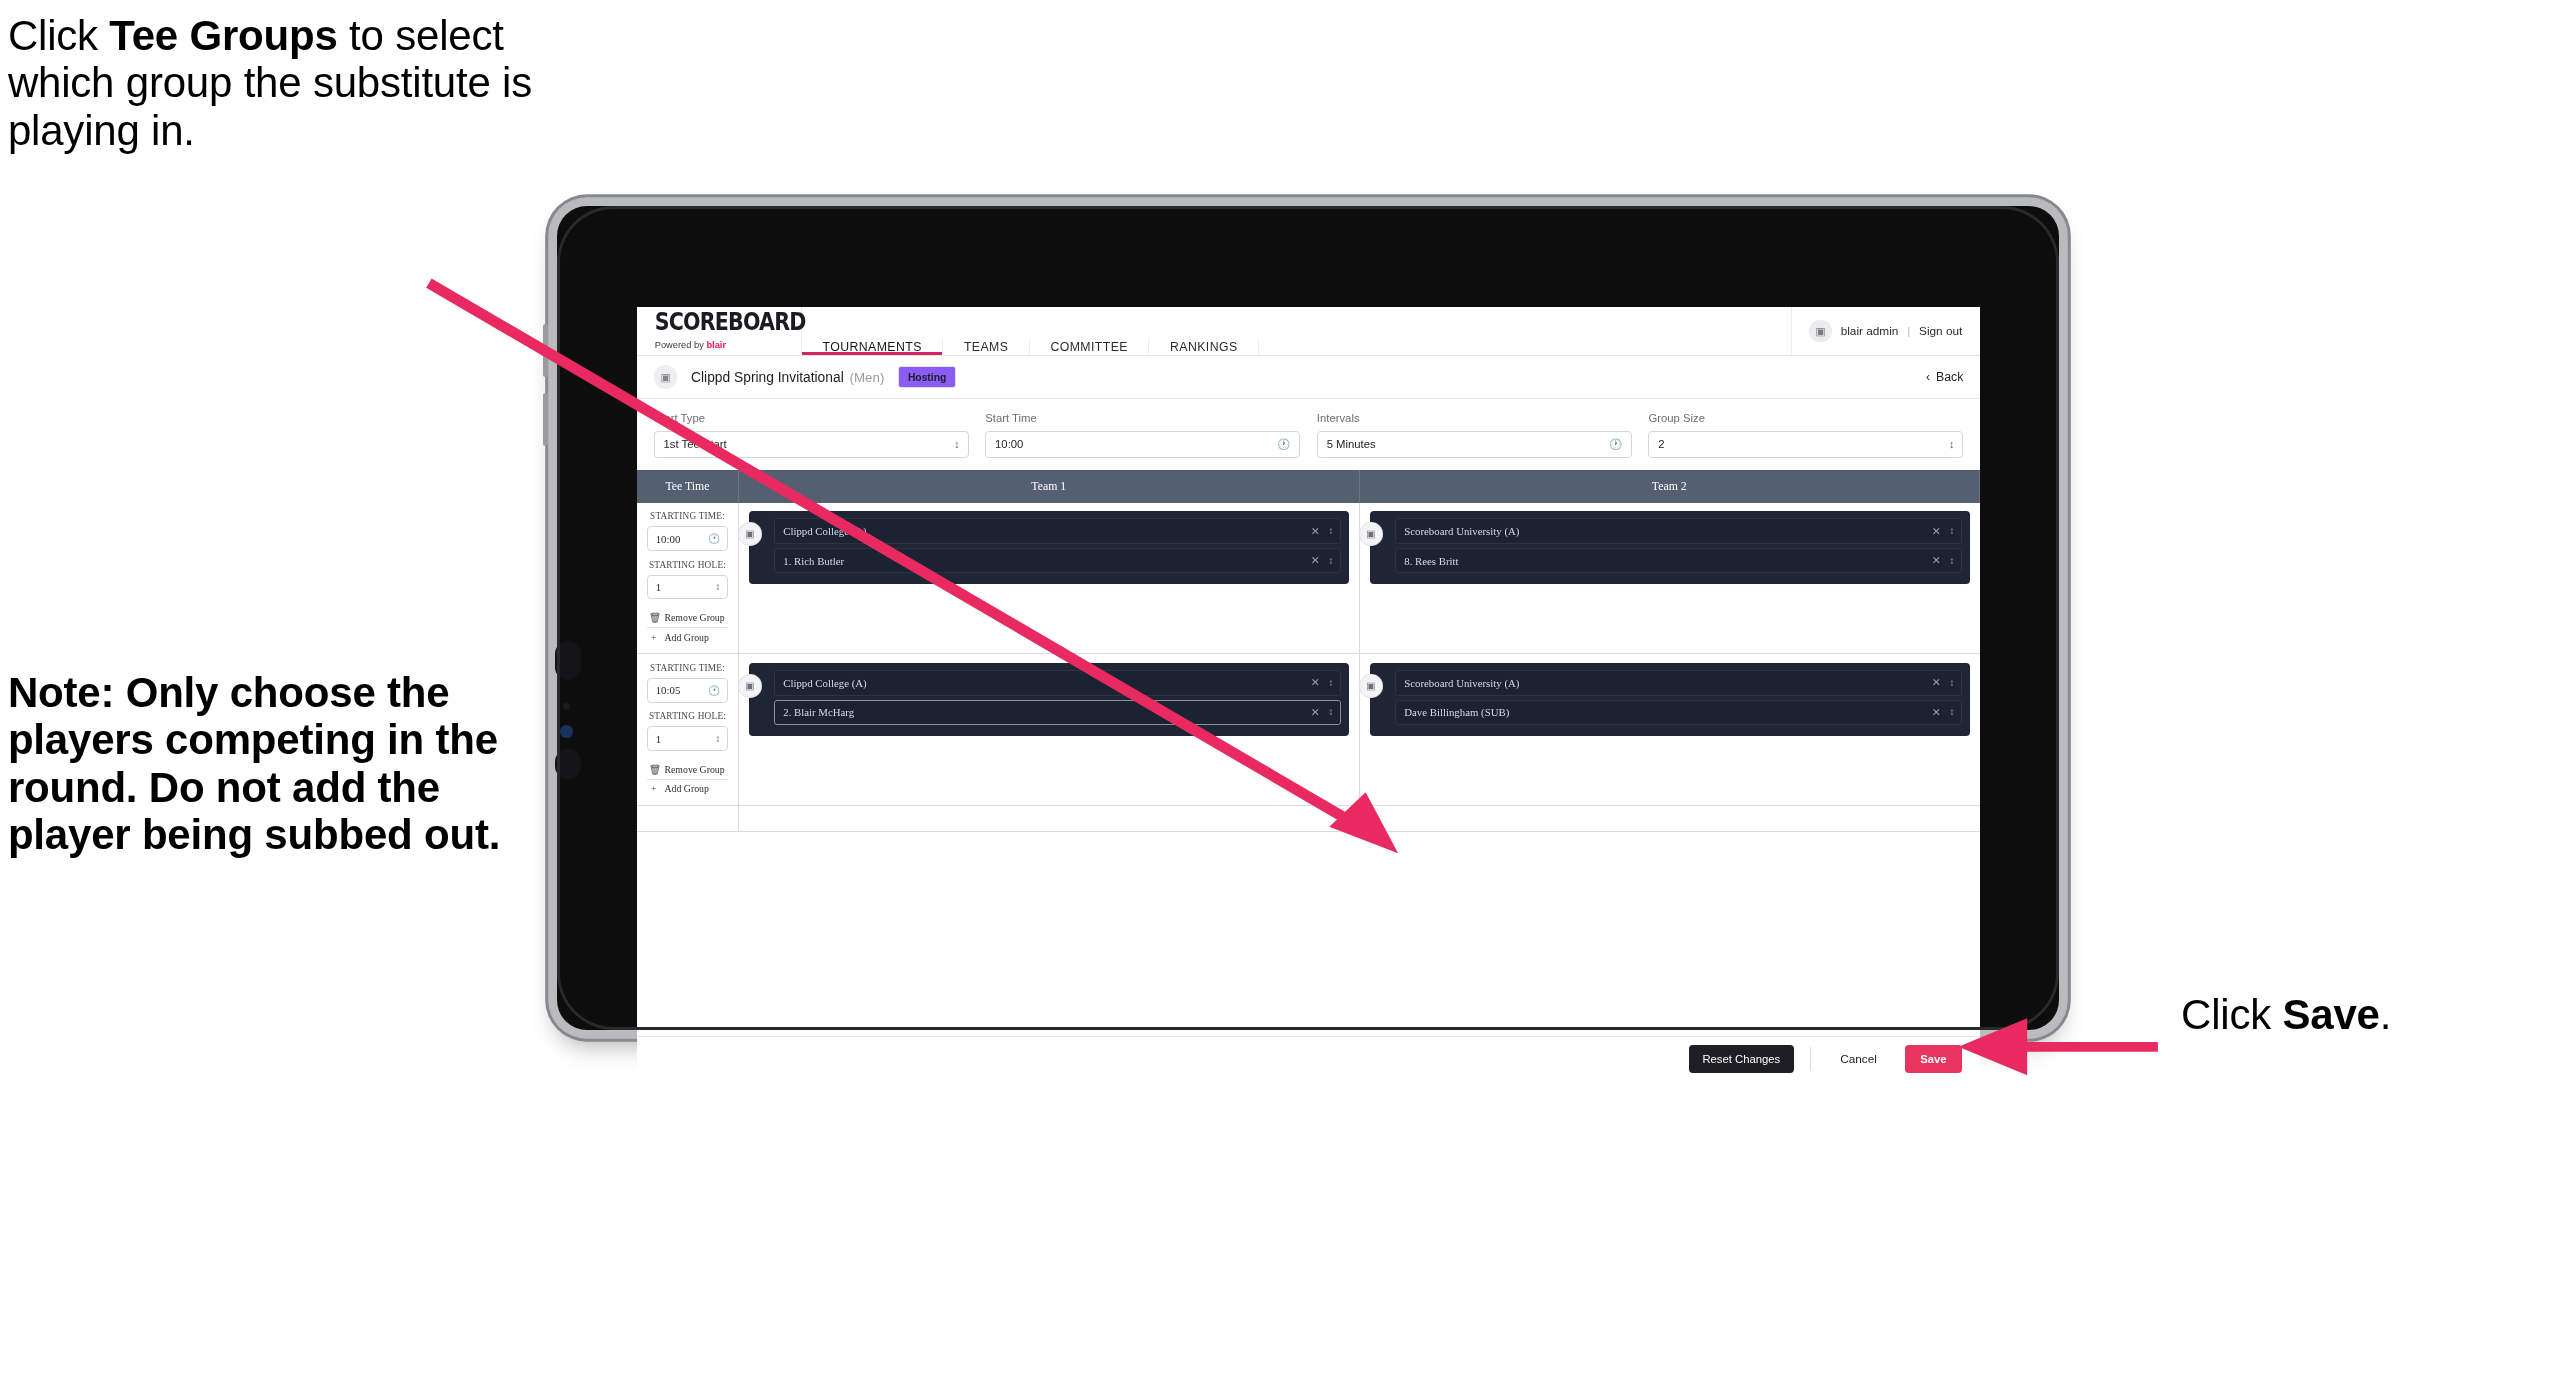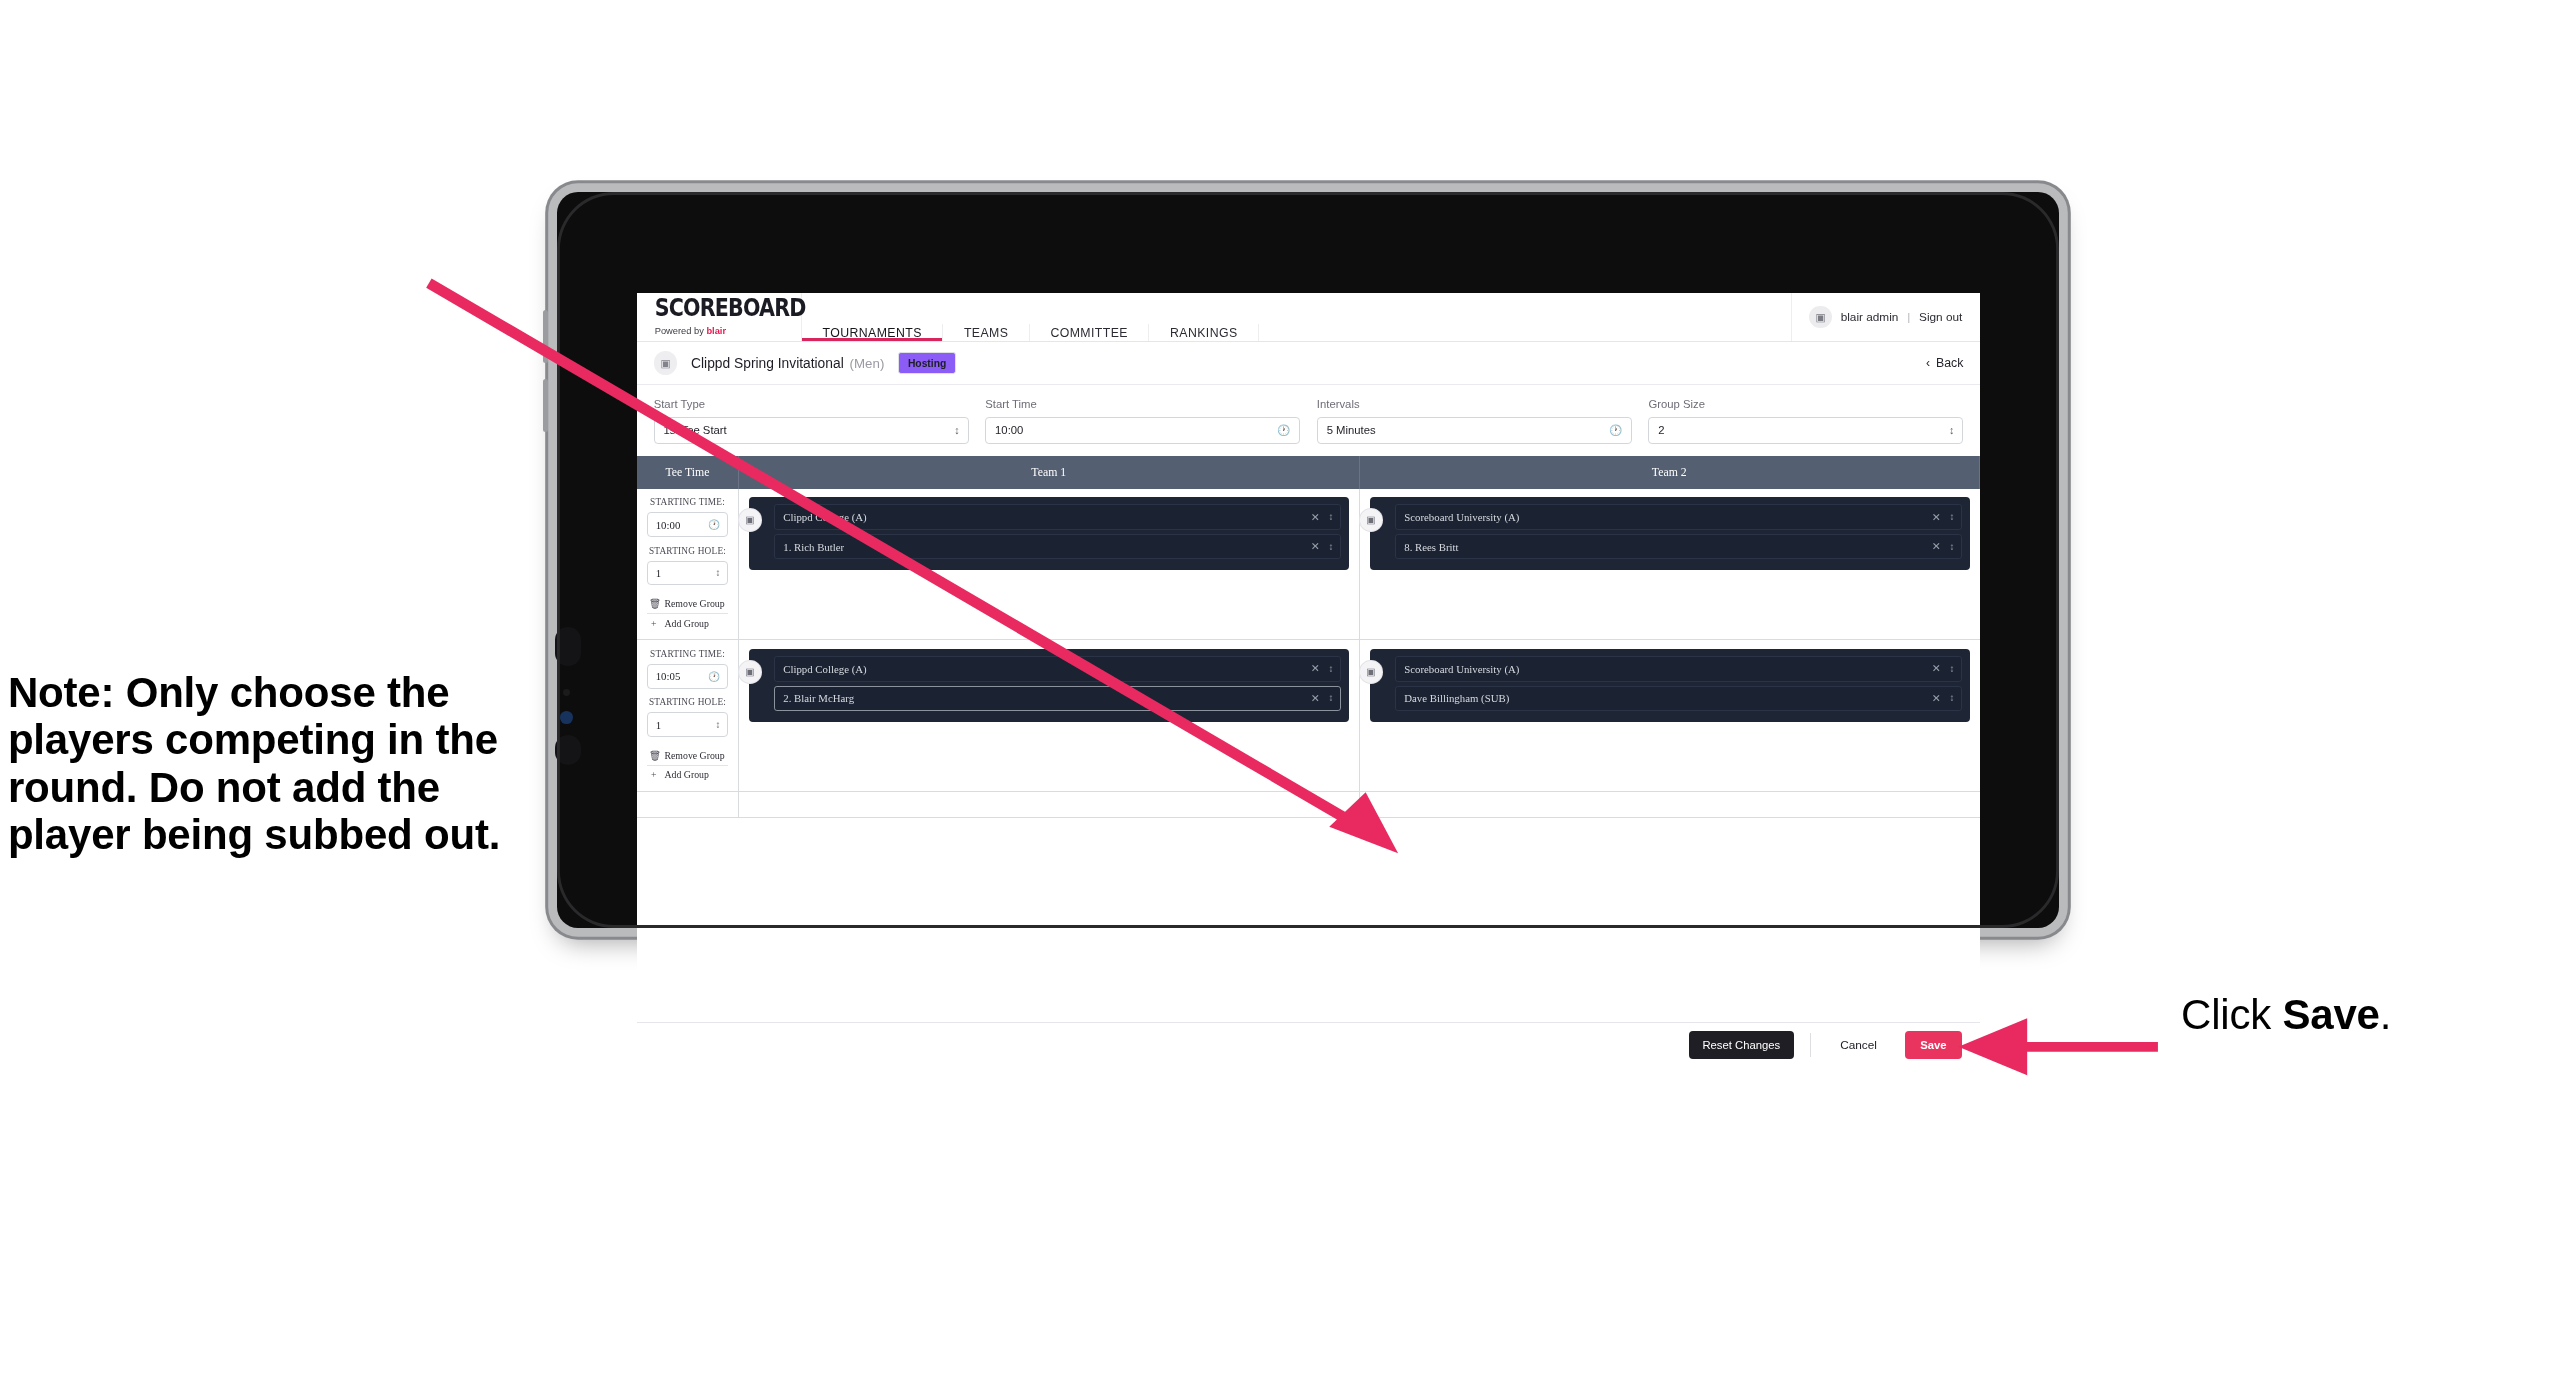--- a/index.html
+++ b/index.html
@@ -21,23 +21,23 @@
   }
   .anno b { font-weight: 700; }
   #anno-tee   { left: 7.9px;  top: 11.8px;  width: 551px; }
   #anno-note  { left: 7.9px;  top: 669px; width: 560px; font-weight: 700; }
   #anno-save  { left: 2181px; top: 991px; width: 354px; font-size: 42px; }
 
   .arrow-svg { position: absolute; left: 0; top: 0; width: 2576px; height: 1385px; pointer-events: none; }
 
   
   #tablet {
-    position: absolute; left: 557px; top: 192px;
-    width: 1502px; height: 736px;
-    border-radius: 21px;
+    position: absolute; left: 557px; top: 206px;
+    width: 1502px; height: 824px;
+    border-radius: 30px;
     background: #0d0d0d;
     box-shadow: 0 0 0 8.8px #b9bbbd, 0 0 0 11.8px #87898c, 0 13.8px 25.6px rgba(0,0,0,.35);
   }
   #tablet::after{ 
     content:""; position:absolute; inset:0; border-radius:57px;
     box-shadow: inset 0 0 0 2.9px #2a2a2c;
     pointer-events:none;
   }
   .side-dot { position: absolute; background:#1b1b1d; border-radius:50%; }
   .cam-big { left: -2px; width: 25.6px; height: 39px; border-radius: 12.8px; background:#141416; position:absolute; }
@@ -187,20 +187,23 @@
   .btn-save {
     background:#e8345f; color:#fff; font-size:11.3px; font-weight:700; border-radius:3.9px;
     padding: 7.9px 15.7px; margin-left: 13.8px; cursor:pointer;
   }
 </style>
 </head>
 <body>
 
 <div id="stage">
 
+  <div class="anno" id="anno-tee">
+    <span>Click </span><b>Tee Groups</b><span> to select which group the substitute is playing in.</span>
+  </div>
 
   <div class="anno" id="anno-save">
     <span>Click </span><b>Save</b><span>.</span>
   </div>
 
   <div class="anno" id="anno-note">Note: Only choose the players competing in the round. Do not add the player being subbed out.</div>
 
   <div id="tablet">
     <div class="btn-bar" style="top:118px; height:53px;"></div>
     <div class="btn-bar" style="top:187px; height:53px;"></div>

